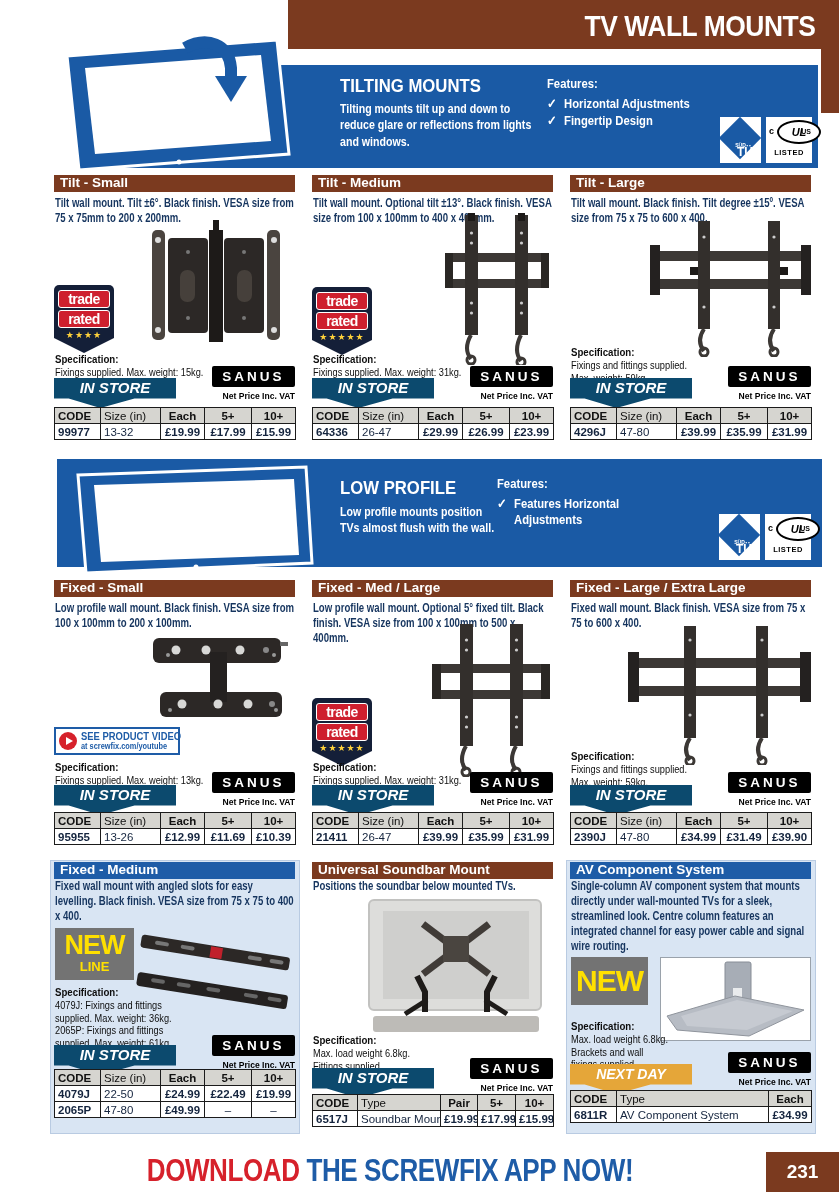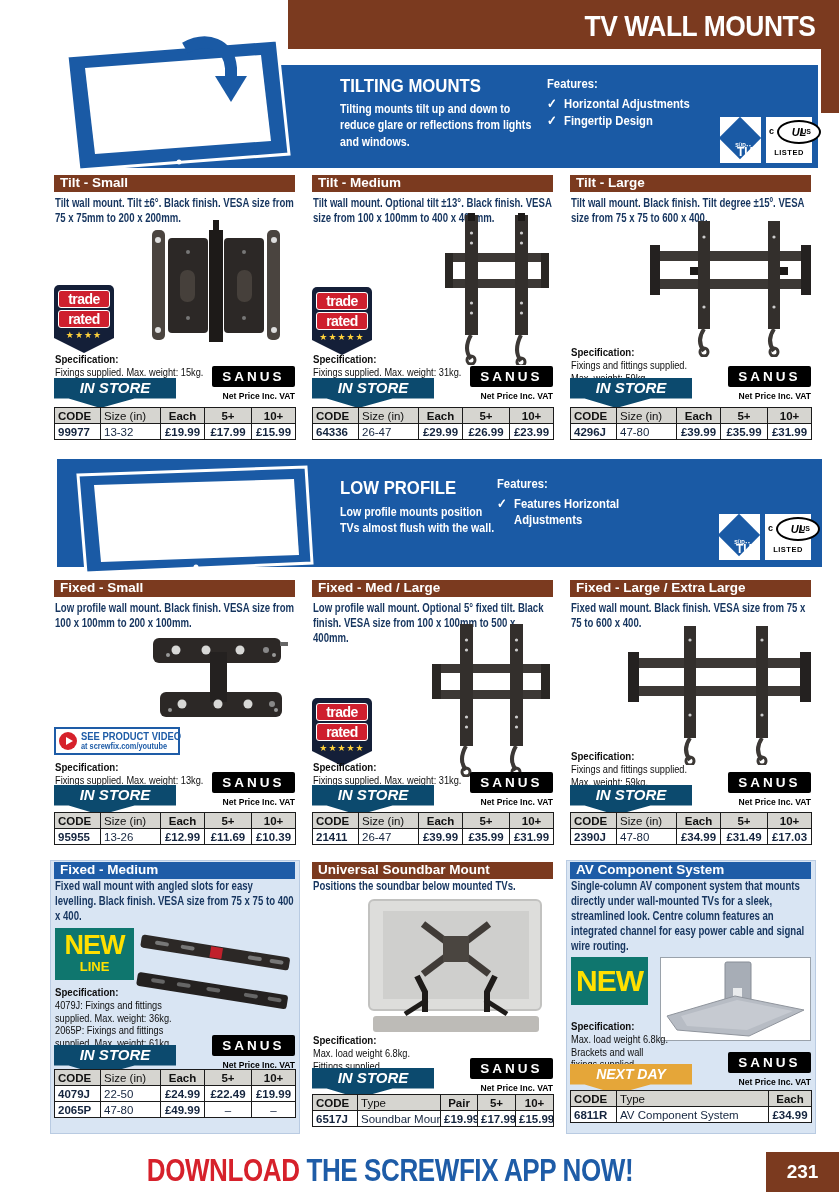--- a/index.html
+++ b/index.html
@@ -46,21 +46,21 @@
   .nextday { position:absolute; left:0; width:122px; height:30px; background:#e5a639; color:#fff; font-weight:bold; font-style:italic; font-size:14px; text-align:center; line-height:20px; clip-path:polygon(0 0,100% 0,100% 68%,66% 68%,38% 100%,12% 68%,0 68%); }
 
   .sanus-box { position:absolute; width:83px; }
   .sanus { background:#000; color:#fff; font-weight:bold; font-size:13.5px; letter-spacing:3px; text-align:center; height:21px; line-height:21px; border-radius:2px; }
   .netprice { font-weight:bold; font-size:9px; color:#000; text-align:right; margin-top:4px; white-space:nowrap; transform:scaleX(0.95); transform-origin:100% 0; }
 
   .trade { position:absolute; width:60px; height:68px; background:#141f38; border-radius:5px 5px 0 0; clip-path:polygon(0 0,100% 0,100% 78%,50% 100%,0 78%); text-align:center; padding-top:5px; }
   .trade .word { display:block; background:#ce1f2e; color:#fff; font-weight:bold; font-size:14px; line-height:16px; border:1.5px solid #fff; border-radius:3px; margin:0 4px 2px; letter-spacing:-0.5px; }
   .trade .stars { display:block; color:#ffd23b; font-size:9px; letter-spacing:1px; margin-top:1px; white-space:nowrap; }
 
-  .newbadge { position:absolute; background:#0f766e; text-align:center; color:#ffe000; font-weight:bold; }
+  .newbadge { position:absolute; background:#737373; text-align:center; color:#ffe000; font-weight:bold; }
   .newbadge .big { display:block; font-size:27px; line-height:30px; letter-spacing:-1px; margin-top:2px; }
   .newbadge .small { display:block; font-size:13px; line-height:14px; }
 
   .video-btn { position:absolute; left:0; width:126px; height:28px; background:#fff; border:2px solid #1e5ca7; display:flex; align-items:center; padding:0 3px; }
   .play { width:18px; height:18px; border-radius:50%; background:#d6212b; position:relative; flex:none; margin-right:4px; }
   .play::after { content:""; position:absolute; left:7px; top:5px; border-left:7px solid #fff; border-top:4px solid transparent; border-bottom:4px solid transparent; }
   .vtxt { color:#1e5ca7; line-height:1.05; transform:scaleX(0.82); transform-origin:0 50%; white-space:nowrap; }
   .vtxt .t1 { font-weight:bold; font-size:11.5px; display:block; }
   .vtxt .t2 { font-weight:bold; font-size:9px; display:block; }
 
@@ -505,21 +505,21 @@
       <th class="nb">Size (in)</th>
       <th class="c">Each</th>
       <th class="c">5+</th>
       <th class="c">10+</th>
     </tr>
     <tr>
       <td>2390J</td>
       <td class="nb">47-80</td>
       <td class="c">£34.99</td>
       <td class="c">£31.49</td>
-      <td class="c">£17.03</td>
+      <td class="c">£39.90</td>
     </tr>
   </tbody>
     </table>
 </div>
 
 <div class="sec" style="left:54px; top:862px; height:271px;">
   <div class="sec-header th-blue">Fixed - Medium</div>
   <div class="desc" style="top:17px;">Fixed wall mount with angled slots for easy levelling. Black finish. VESA size from 75 x 75 to 400 x 400.</div>
   <div class="newbadge" style="left:1px; top:66px; width:79px; height:52px;">
     <span class="big">NEW</span>

